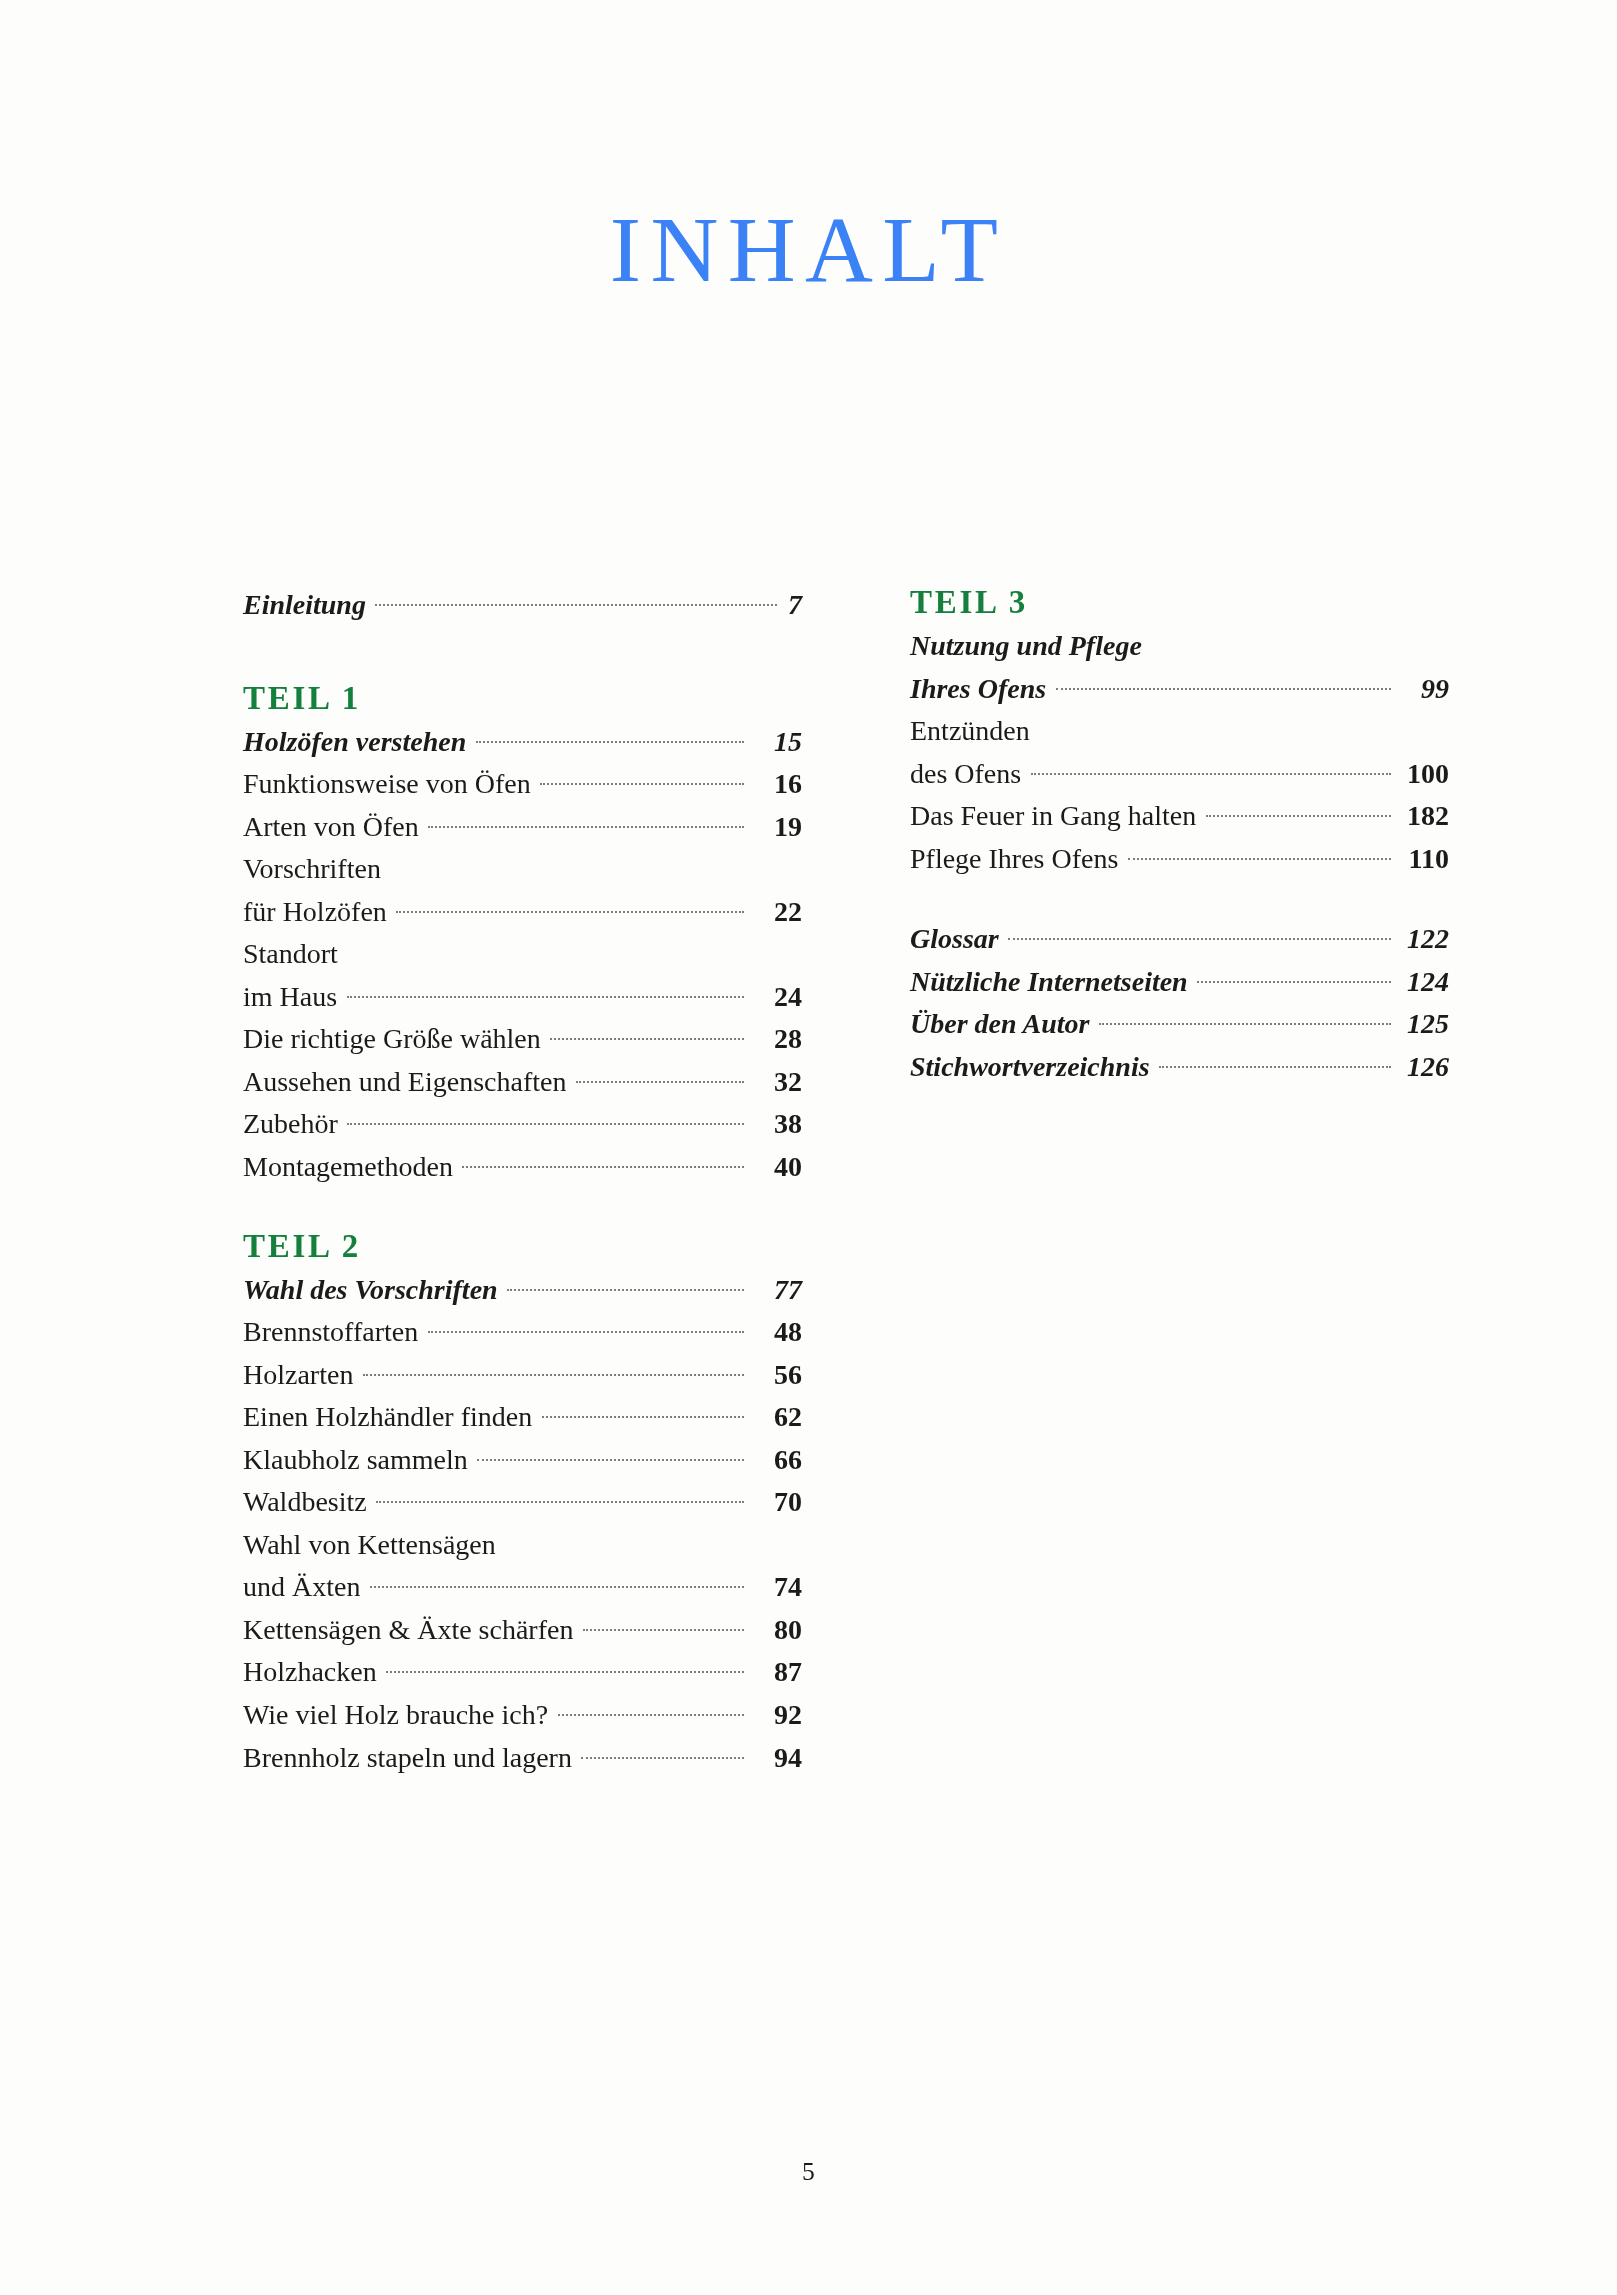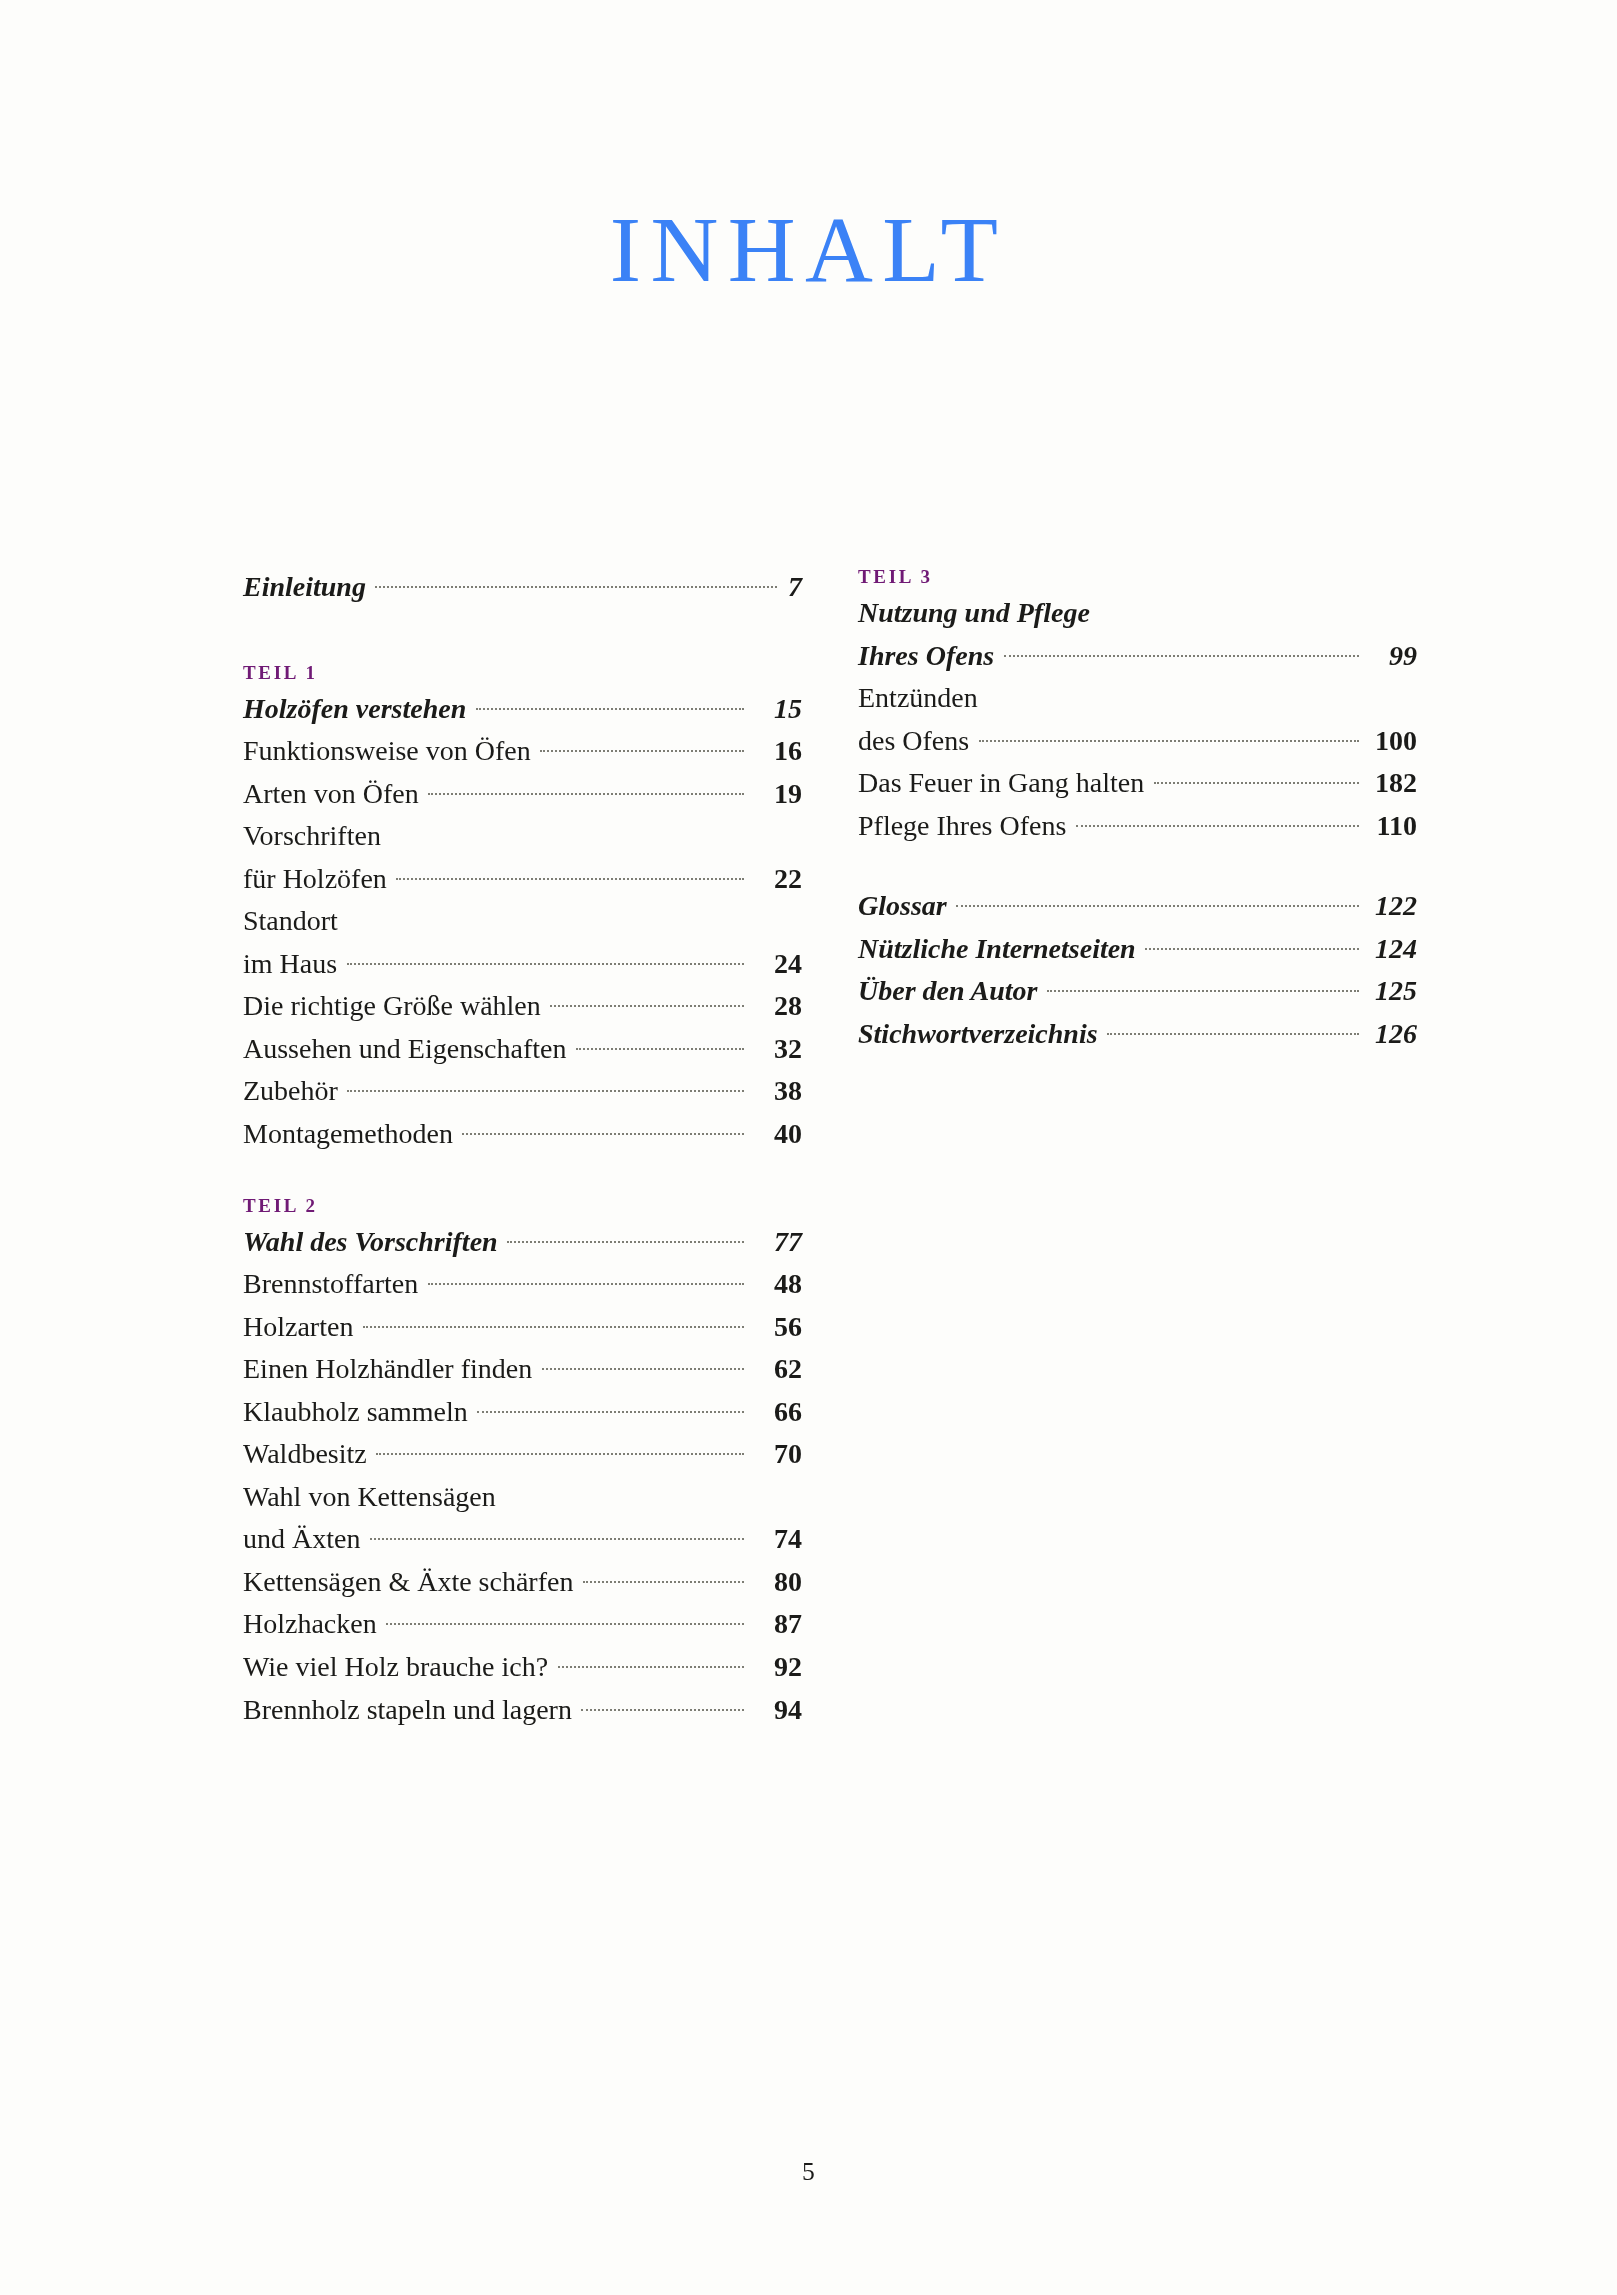--- a/index.html
+++ b/index.html
@@ -33,25 +33,25 @@
     font-size: 94px;
     letter-spacing: 9.4px;
     color: #3b82f6;
     font-weight: 400;
     line-height: 1;
   }
 
   
   .columns {
     position: absolute;
-    top: 566px;
+    top: 584px;
     left: 243px;
     width: 1206px;
     display: flex;
-    gap: 56px;
+    gap: 108px;
   }
   .col {
     width: 559px;
   }
 
   
   .entry {
     display: flex;
     align-items: baseline;
     font-size: 28px;
@@ -86,26 +86,26 @@
 
   
   .entry.nodots .dots {
     border-bottom: none;
   }
   .entry.nodots .pageno {
     visibility: hidden;
   }
 
   .part-label {
-    font-size: 19px;
+    font-size: 33px;
     letter-spacing: 2.7px;
     font-weight: 700;
     margin-top: 39px;
     margin-bottom: 4px;
-    color: #701a75;
+    color: #15803d;
   }
   .part-label.first {
     margin-top: 0;
   }
 
   .group-gap {
     height: 38px;
   }
 
   .intro-block {

